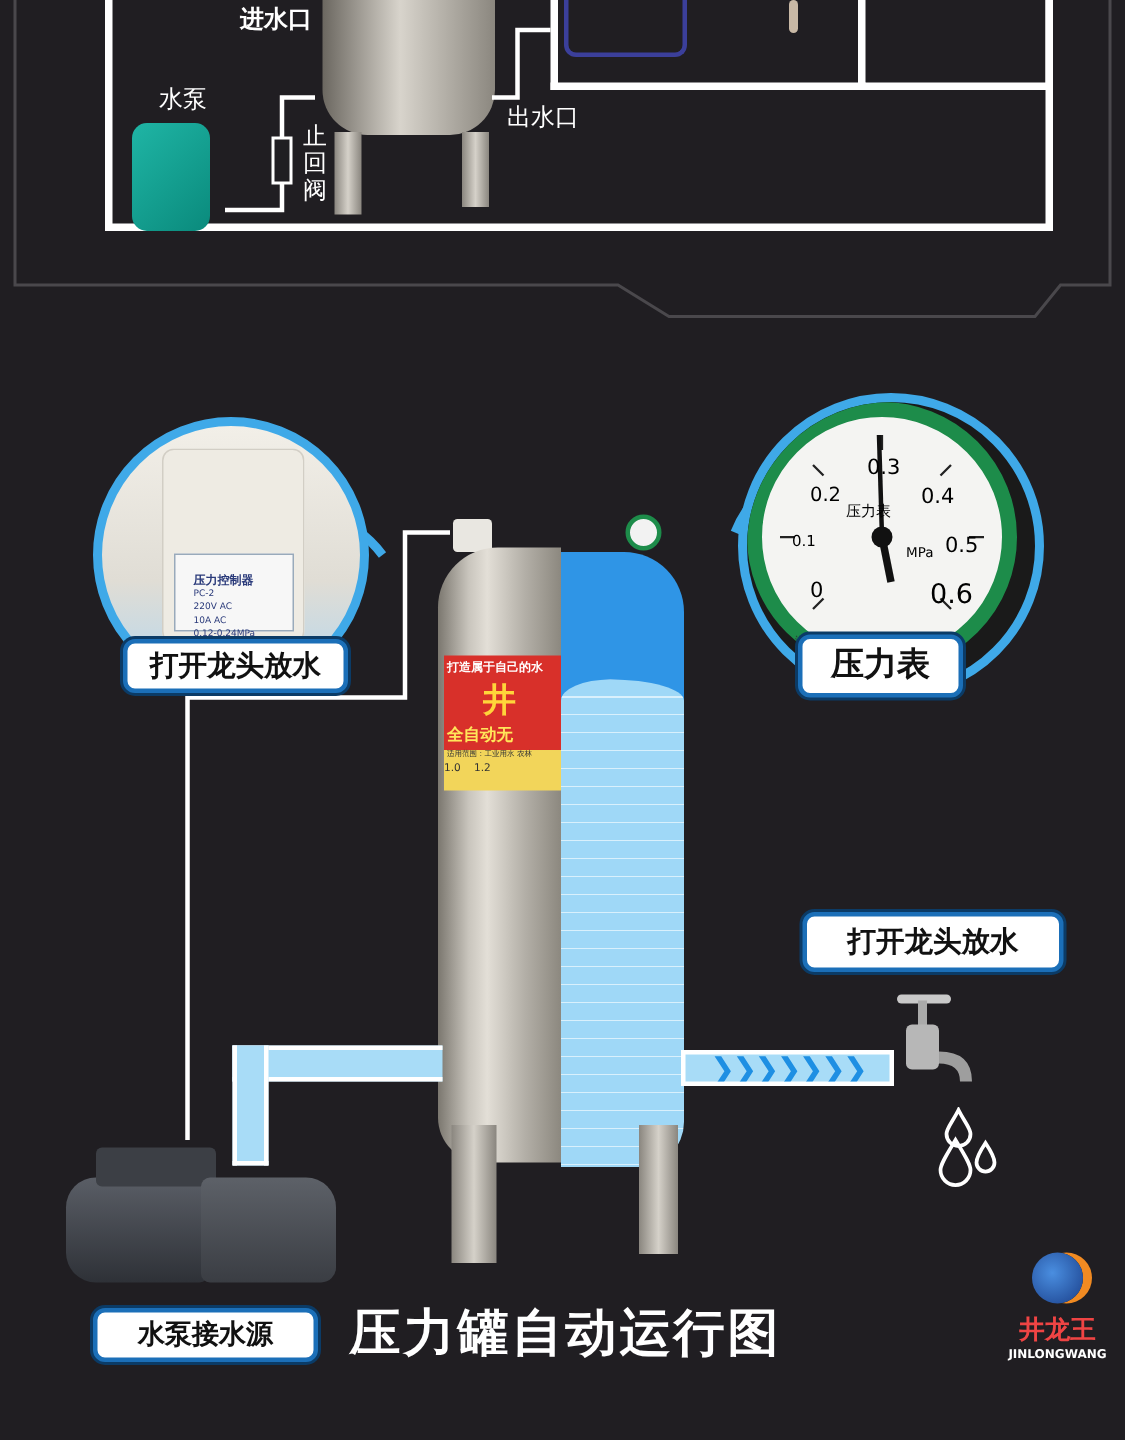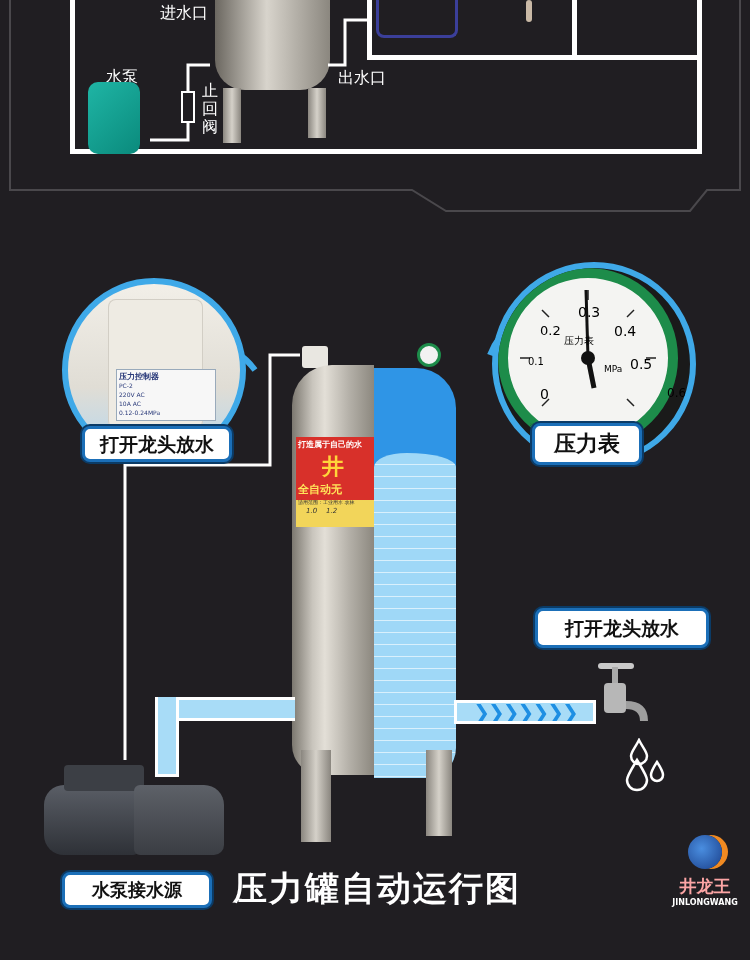--- a/index.html
+++ b/index.html
@@ -34,41 +34,41 @@
 <div class="abs room1">
   <div class="abs" style="left:4px;top:0;width:76px;height:45px;border:3px solid #3b3f9a;border-top:none;border-radius:0 0 8px 8px;"></div>
 </div>
 <div class="abs room2"></div>
 <div class="abs" style="left:526px;top:0;width:6px;height:22px;background:#c9b9a6;border-radius:3px;"></div>
 
 <div class="abs tank-top"></div>
 <div class="abs leg" style="left:223px;top:88px;width:18px;height:55px;"></div>
 <div class="abs leg" style="left:308px;top:88px;width:18px;height:50px;"></div>
 
-<div class="abs top-label" style="left:160px;top:3px;">进水口</div>
-<div class="abs top-label" style="left:106px;top:67px;">水泵</div>
+<div class="abs top-label" style="left:160px;top:3px;font-weight:bold;">进水口</div>
+<div class="abs top-label" style="left:106px;top:56px;">水泵</div>
 <div class="abs top-label" style="left:338px;top:68px;">出水口</div>
 <div class="abs top-label" style="left:202px;top:82px;width:16px;line-height:18px;word-break:break-all;">止回阀</div>
 
 <div class="abs mini-pump"></div>
 <svg class="abs" style="left:0;top:0" width="750" height="160">
   <polyline points="150,140 188,140 188,65 210,65" fill="none" stroke="#fff" stroke-width="3"></polyline>
   <rect x="182" y="92" width="12" height="30" fill="#201e22" stroke="#fff" stroke-width="2"></rect>
   <polyline points="328,65 345,65 345,20 367,20" fill="none" stroke="#fff" stroke-width="3"></polyline>
 </svg>
 
 <svg class="abs" style="left:0;top:0" width="750" height="960">
   <polyline points="300,355 270,355 270,465 125,465 125,760" fill="none" stroke="#fff" stroke-width="3"></polyline>
   <path d="M490,355 Q500,330 520,322" fill="none" stroke="#3fa9e8" stroke-width="6"></path>
   <path d="M218,345 Q240,350 255,370" fill="none" stroke="#3fa9e8" stroke-width="6"></path>
 </svg>
 
 <div class="abs bubble" style="left:62px;top:278px;width:172px;height:172px;background:linear-gradient(180deg,#f2efe8,#e0ddd5 60%,#b6d7ee);">
   <div class="abs" style="left:40px;top:15px;width:95px;height:130px;background:#eeebe3;border-radius:8px;box-shadow:inset 0 0 0 1px #d2cec5;">
-    <div class="abs" style="left:8px;top:70px;width:100px;height:52px;background:#f7f7f7;border:1px solid #9ab;font-size:6px;color:#2a3a7a;line-height:9px;padding:2px;box-sizing:border-box;">
+    <div class="abs" style="left:8px;top:70px;width:80px;height:52px;background:#f7f7f7;border:1px solid #9ab;font-size:6px;color:#2a3a7a;line-height:9px;padding:12px;box-sizing:border-box;">
       <div style="font-size:8px;font-weight:bold;">压力控制器</div>
       <div>PC-2</div>
       <div>220V AC</div>
       <div>10A AC</div>
       <div>0.12-0.24MPa</div>
     </div>
   </div>
 </div>
 <div class="abs label-pill" style="left:82px;top:426px;width:144px;height:30px;line-height:30px;font-size:19px;">打开龙头放水</div>
 
@@ -87,21 +87,21 @@
       <line x1="80" y1="80" x2="78" y2="12" stroke="#111" stroke-width="3"></line>
       <line x1="80" y1="80" x2="86" y2="110" stroke="#111" stroke-width="5"></line>
       <circle cx="80" cy="80" r="7" fill="#111"></circle>
     </svg>
     <div class="abs" style="left:32px;top:108px;font-size:14px;">0</div>
     <div class="abs" style="left:20px;top:78px;font-size:10px;">0.1</div>
     <div class="abs" style="left:32px;top:45px;font-size:13px;">0.2</div>
     <div class="abs" style="left:70px;top:26px;font-size:14px;text-align:right;">0.3</div>
     <div class="abs" style="left:106px;top:45px;font-size:14px;">0.4</div>
     <div class="abs" style="left:122px;top:78px;font-size:14px;">0.5</div>
-    <div class="abs" style="left:112px;top:108px;font-size:12px;margin-left:47px;">0.6</div>
+    <div class="abs" style="left:112px;top:108px;font-size:18px;">0.6</div>
     <div class="abs" style="left:56px;top:56px;font-size:10px;">压力表</div>
     <div class="abs" style="left:96px;top:86px;font-size:9px;">MPa</div>
     <div class="abs" style="left:22px;top:144px;font-size:7px;color:#333;">漯河市远大仪表有限公司</div>
   </div>
 </div>
 <div class="abs label-pill" style="left:532px;top:423px;width:104px;height:36px;line-height:36px;font-size:22px;">压力表</div>
 
 <div class="abs" style="left:302px;top:346px;width:26px;height:22px;background:#e9e7e1;border-radius:3px;"></div>
 <div class="abs" style="left:417px;top:343px;width:18px;height:18px;border-radius:50%;background:#f2f2f2;border:3px solid #1d8c4a;"></div>
 
@@ -109,21 +109,21 @@
 <div class="abs" style="left:374px;top:368px;width:82px;height:410px;border-radius:0 40px 30px 0;overflow:hidden;">
   <div class="abs tank-water-top" style="left:0;top:0;width:82px;height:100px;"></div>
   <div class="abs tank-water" style="left:0;top:85px;width:82px;height:330px;border-radius:40% 60% 0 0 / 14px 14px 0 0;"></div>
 </div>
 
 <div class="abs" style="left:296px;top:437px;width:78px;height:90px;background:linear-gradient(180deg,#d8302a 0 70%,#f2d55a 70%);overflow:hidden;">
   <div style="color:#fff;font-size:8px;font-weight:bold;padding:2px;white-space:nowrap;">打造属于自己的水</div>
   <div style="color:#ffd53a;font-size:22px;font-weight:bold;padding-left:26px;">井</div>
   <div style="color:#ffe65a;font-size:11px;font-weight:bold;padding-left:2px;white-space:nowrap;">全自动无</div>
   <div style="color:#333;font-size:5px;padding:2px;white-space:nowrap;">适用范围：工业用水 农林</div>
-  <div style="font-size:7px;color:#333;padding-left:10px;font-style:italic;">
+  <div style="font-size:7px;color:#333;">
     <span>1.0</span>&nbsp;&nbsp;&nbsp;
     <span>1.2</span>
   </div>
 </div>
 
 <div class="abs leg" style="left:301px;top:750px;width:30px;height:92px;"></div>
 <div class="abs leg" style="left:426px;top:750px;width:26px;height:86px;"></div>
 
 <div class="abs hose" style="left:155px;top:697px;width:140px;height:24px;border-right:none;"></div>
 <div class="abs hose" style="left:155px;top:697px;width:24px;height:80px;border-top:none;"></div>
@@ -147,15 +147,15 @@
 <div class="abs" style="left:44px;top:765px;width:185px;height:95px;">
   <div class="abs" style="left:0;top:20px;width:95px;height:70px;background:linear-gradient(180deg,#5a5e66,#2e3137);border-radius:20px 6px 6px 20px;"></div>
   <div class="abs" style="left:20px;top:0;width:80px;height:26px;background:#3c3f45;border-radius:4px;"></div>
   <div class="abs" style="left:90px;top:20px;width:90px;height:70px;background:linear-gradient(180deg,#5d6168,#3a3d43);border-radius:6px 20px 10px 6px;"></div>
 </div>
 <div class="abs label-pill" style="left:62px;top:872px;width:144px;height:30px;line-height:30px;font-size:18px;text-align:center;">水泵接水源</div>
 
 <div class="abs title" style="left:233px;top:866px;">压力罐自动运行图</div>
 <div class="abs" style="left:670px;top:835px;width:70px;height:90px;text-align:center;">
   <div style="margin:0 auto;width:34px;height:34px;border-radius:50%;background:radial-gradient(circle at 40% 40%,#4a8ee0,#1a3f8a);box-shadow:6px 0 0 #f08a22;"></div>
-  <div style="color:#fca5a5;font-weight:bold;font-size:17px;margin-top:6px;">井龙王</div>
+  <div style="color:#ef4444;font-weight:bold;font-size:17px;margin-top:6px;">井龙王</div>
   <div style="color:#fff;font-weight:bold;font-size:8px;">JINLONGWANG</div>
 </div>
 
 </body></html>

